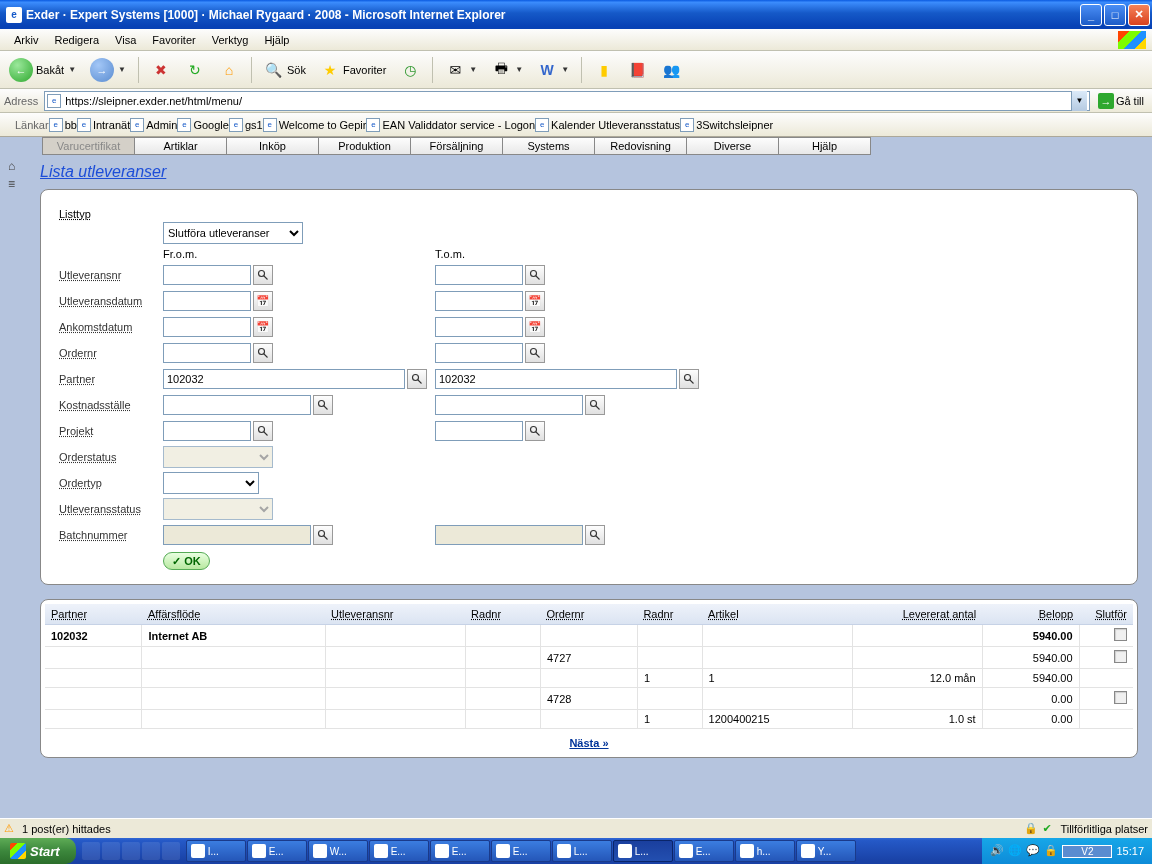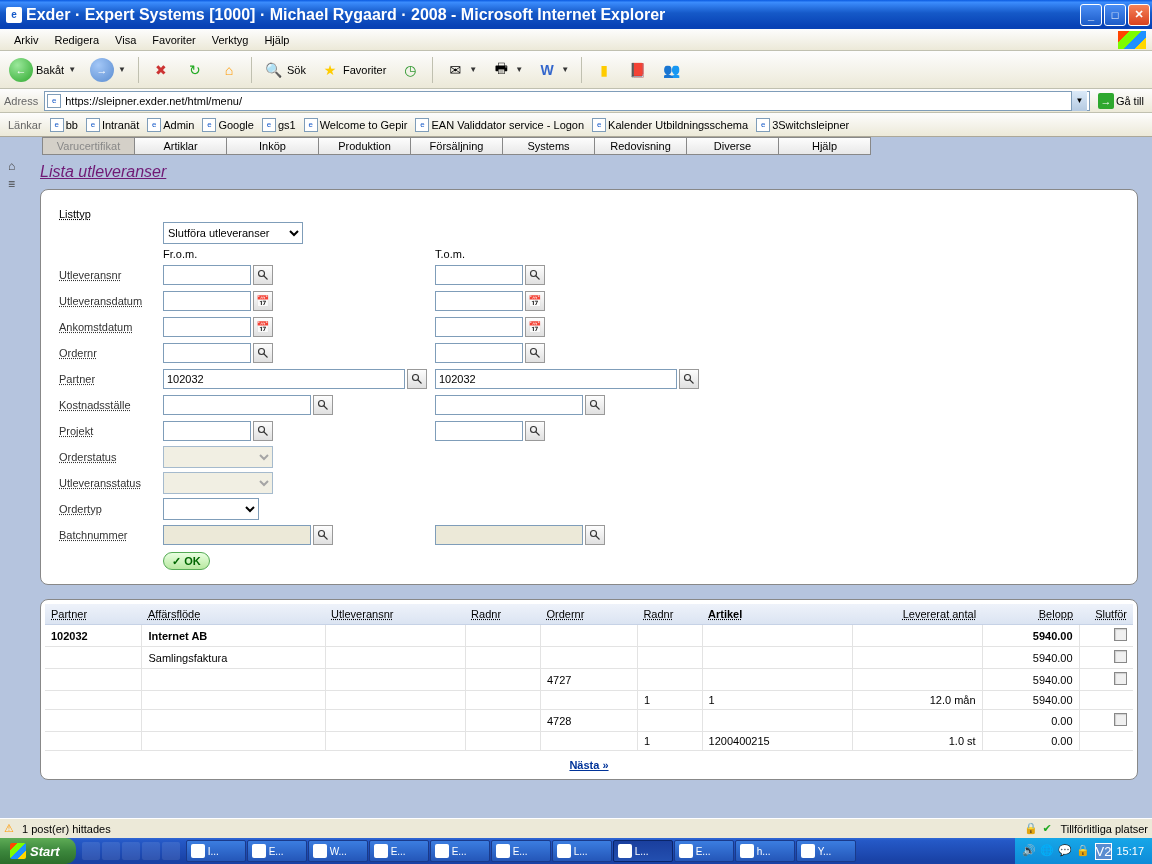--- a/index.html
+++ b/index.html
@@ -15,21 +15,21 @@
 .titlebar {
   height: 29px;
   background: linear-gradient(to bottom, #0a5ae0 0%, #3b8cfd 8%, #1559c8 45%, #0842b5 90%, #0842b5 100%);
   display: flex;
   align-items: center;
   color: white;
   font-weight: bold;
   padding-left: 6px;
 }
 .titlebar .ie-icon { width: 16px; height: 16px; background: #fff; border-radius: 2px; margin-right: 4px; display:flex; align-items:center; justify-content:center; color:#1559c8; font-size:10px;}
-.titlebar .title-text { flex: 1; font-size: 16px; }
+.titlebar .title-text { flex: 1; font-size: 12px; }
 .win-buttons { display: flex; margin-right: 2px; gap: 2px; }
 .win-btn { width: 22px; height: 22px; border: 1px solid #fff; border-radius: 3px; display:flex; align-items:center; justify-content:center; color:white; font-weight:bold; font-family:Arial;}
 .win-btn.min, .win-btn.max { background: linear-gradient(to bottom, #4a8ef5, #1c5bc7); }
 .win-btn.close { background: linear-gradient(to bottom, #f5835a, #d9411e); width: 22px; }
 .menubar { height: 22px; background: linear-gradient(to bottom, #fdfdfd, #ece9d8); border-bottom: 1px solid #c0c0b0; display:flex; align-items:center; padding: 0 6px; }
 .menubar span { padding: 2px 8px; cursor: default; }
 .menubar .xp-logo { margin-left: auto; width: 28px; height: 18px; background: linear-gradient(135deg, #ff4500 0 25%, #7cfc00 25% 50%, #1e90ff 50% 75%, #ffd700 75% 100%); }
 .toolbar { height: 38px; background: linear-gradient(to bottom, #fdfdfd, #ece9d8); border-bottom: 1px solid #c0c0b0; display:flex; align-items:center; padding: 0 4px; gap: 4px; }
 .tb-btn { height: 28px; display:flex; align-items:center; padding: 0 4px; border: 1px solid transparent; border-radius: 3px; gap: 3px; }
 .tb-circle { width: 24px; height: 24px; border-radius: 50%; display:flex; align-items:center; justify-content:center; color:white; font-weight:bold; }
@@ -39,32 +39,32 @@
 .tb-ico { width: 20px; height: 20px; display:flex; align-items:center; justify-content:center; font-size: 14px; }
 .tb-dd { font-size: 8px; color: #333; padding-left:1px;}
 .addressbar { height: 24px; background: linear-gradient(to bottom, #fdfdfd, #ece9d8); border-bottom: 1px solid #c0c0b0; display:flex; align-items:center; padding: 0 4px; gap: 4px; }
 .addressbar .addr-label { color: #666; padding-right: 2px; }
 .addr-input-wrap { flex: 1; height: 20px; background: white; border: 1px solid #7f9db9; display:flex; align-items:center; padding: 0 2px; }
 .addr-input-wrap .page-icon { width:14px; height:14px; background:#fff; border:1px solid #7f9db9; margin-right:4px; display:flex; align-items:center; justify-content:center; font-size:8px; color:#1559c8;}
 .addr-input-wrap input { flex:1; border:none; outline:none; font-size:11px; }
 .addr-dd { width: 16px; height: 20px; background: linear-gradient(to bottom,#dbeaf9,#b5cae1); border-left:1px solid #7f9db9; display:flex; align-items:center; justify-content:center; font-size:8px;}
 .go-btn { height: 20px; display:flex; align-items:center; gap:2px; padding: 0 4px; }
 .go-sq { width:16px; height:16px; background: #2ea82e; color:white; display:flex; align-items:center; justify-content:center; font-weight:bold; border-radius:2px;}
-.linksbar { height: 24px; background: linear-gradient(to bottom, #fdfdfd, #ece9d8); border-bottom: 1px solid #aca899; display:flex; align-items:center; padding: 0 8px; gap: 8px; }
+.linksbar { height: 24px; background: linear-gradient(to bottom, #fdfdfd, #ece9d8); border-bottom: 1px solid #aca899; display:flex; align-items:center; padding: 0 15px; gap: 0; }
 .linksbar .lk-label { color: #666; }
 .linksbar .lk { display:flex; align-items:center; gap:2px; color:#000; }
 .linksbar .lk-ico { width:14px; height:14px; background:#fff; border:1px solid #7f9db9; display:flex; align-items:center; justify-content:center; font-size:8px; color:#1559c8;}
 .content-area { position: absolute; top: 137px; bottom: 46px; left:0; right:0; background: #b5c4de; overflow:hidden;}
 .app-tabs { height: 20px; display:flex; padding-left: 42px; }
 .app-tab { width: 93px; height: 18px; background: linear-gradient(to bottom, #fdfdfd, #e8e8e8); border: 1px solid #888; display:flex; align-items:center; justify-content:center; font-size: 11px; margin-right:-1px;}
 .app-tab.active { background: #d4d0c8; color:#888;}
 .side-icons { position:absolute; left:8px; top:22px; display:flex; flex-direction:column; gap:4px; }
 .side-ico { width:16px; height:14px; color:#444; font-size:12px;}
 .page-title-area { margin: 4px 40px 6px 40px; }
-.page-title { font-size: 16px; color: #701a75; text-decoration: underline; font-style: italic; padding: 2px 0;}
+.page-title { font-size: 16px; color: #1d4ed8; text-decoration: underline; font-style: italic; padding: 2px 0;}
 .filter-panel { background: white; border: 1px solid #888; border-radius: 8px; margin: 0 14px 0 40px; padding: 18px 18px 14px 18px; }
 .filter-row { display:flex; align-items:center; height: 26px; }
 .filter-label { width: 104px; text-decoration: underline dotted; color: #333; }
 .col-header { font-size:11px; padding-bottom: 2px; height:16px;}
 .inp { height: 20px; border: 1px solid #7f9db9; background: white; padding: 0 3px; font-size: 11px; }
 .inp.gray { background: #ece9d8; }
 .sel { height: 22px; border: 1px solid #7f9db9; background: white; font-size:11px;}
 .lookup-btn { width: 20px; height: 20px; border: 1px solid #999; background: linear-gradient(to bottom,#fdfdfd,#e0e0e0); display:inline-flex; align-items:center; justify-content:center; margin-left: 2px; vertical-align:top;}
 .cal-btn { width: 20px; height: 20px; border: 1px solid #999; background: linear-gradient(to bottom,#fdfdfd,#e0e0e0); display:inline-flex; align-items:center; justify-content:center; margin-left: 2px;}
 .ok-btn { display:inline-flex; align-items:center; height:18px; padding:0 8px; border:1px solid #5a5; border-radius:9px; background: linear-gradient(to bottom,#e8ffe0,#b8e8a0); color:#060; font-weight:bold; gap:3px;}
@@ -212,21 +212,21 @@
   <span class="lk">
       <span class="lk-ico">e</span>
       <span>Welcome to Gepir</span>
     </span>
   <span class="lk">
       <span class="lk-ico">e</span>
       <span>EAN Validdator service - Logon</span>
     </span>
   <span class="lk">
       <span class="lk-ico">e</span>
-      <span>Kalender Utbildningsschema</span>
+      <span>Kalender Utleveransstatus</span>
     </span>
   <span class="lk">
       <span class="lk-ico">e</span>
       <span>3Switchsleipner</span>
     </span>
 </div>
 
 <div class="content-area">
   <div class="app-tabs">
     <div class="app-tab active">Varucertifikat</div>
@@ -364,27 +364,27 @@
               </svg>
             </span></div>
     </div>
 
     <div class="filter-row">
       <div class="filter-label">Orderstatus</div>
       <div><select class="sel" style="width:110px;background:#ece9d8;" disabled=""><option></option></select></div>
     </div>
 
     <div class="filter-row">
+      <div class="filter-label">Ordertyp</div>
+      <div><select class="sel" style="width:96px;"><option></option></select></div>
+    </div>
+
+    <div class="filter-row">
       <div class="filter-label">Utleveransstatus</div>
       <div><select class="sel" style="width:110px;background:#ece9d8;" disabled=""><option></option></select></div>
-    </div>
-
-    <div class="filter-row">
-      <div class="filter-label">Ordertyp</div>
-      <div><select class="sel" style="width:96px;"><option></option></select></div>
     </div>
 
     <div class="filter-row">
       <div class="filter-label">Batchnummer</div>
       <div style="width:272px;"><input class="inp gray" style="width: 148px;"><span class="lookup-btn">
               <svg class="magnify-svg" viewBox="0 0 16 16">
                 <circle cx="6" cy="6" r="4" fill="none" stroke="#333" stroke-width="1.5"></circle>
                 <line x1="9" y1="9" x2="14" y2="14" stroke="#333" stroke-width="1.5"></line>
               </svg>
             </span></div>
@@ -408,53 +408,41 @@
   <div class="results-panel">
     <table class="res-table">
       <thead>
         <tr>
           <th style="width:90px;">Partner</th>
           <th style="width:170px;">Affärsflöde</th>
           <th style="width:130px;">Utleveransnr</th>
           <th style="width:70px;">Radnr</th>
           <th style="width:90px;">Ordernr</th>
           <th style="width:60px;">Radnr</th>
-          <th style="width:140px;font-weight:bold;">Artikel</th>
+          <th style="width:140px;">Artikel</th>
           <th class="r" style="width:120px;">Levererat antal</th>
           <th class="r" style="width:90px;">Belopp</th>
           <th class="r" style="width:50px;margin-top:48px;">Slutför</th>
         </tr>
       </thead>
       <tbody id="results-body">
           <tr class="bold">
             <td>102032</td>
             <td>Internet AB</td>
             <td></td>
             <td></td>
             <td></td>
             <td></td>
             <td></td>
             <td class="r"></td>
             <td class="r">5940.00</td>
             <td class="r"><span class="chk"></span></td>
           </tr>
           <tr>
             <td></td>
-            <td>Samlingsfaktura</td>
-            <td></td>
-            <td></td>
-            <td></td>
-            <td></td>
-            <td></td>
-            <td class="r"></td>
-            <td class="r">5940.00</td>
-            <td class="r"><span class="chk"></span></td>
-          </tr>
-          <tr>
-            <td></td>
             <td></td>
             <td></td>
             <td></td>
             <td>4727</td>
             <td></td>
             <td></td>
             <td class="r"></td>
             <td class="r">5940.00</td>
             <td class="r"><span class="chk"></span></td>
           </tr>
@@ -568,16 +556,16 @@
       <div class="task-item">
         <div class="task-ico"></div>
         <span>Y...</span>
       </div>
     </div>
   <div class="systray">
     <span class="tray-ico">🔊</span>
     <span class="tray-ico">🌐</span>
     <span class="tray-ico">💬</span>
     <span class="tray-ico">🔒</span>
-    <span style="background:#5a8cd0;border:1px solid #fff;padding:0 0;font-size:13px;">V2</span>
+    <span style="background:#5a8cd0;border:1px solid #fff;padding:0 18px;font-size:10px;">V2</span>
     <span>15:17</span>
   </div>
 </div>
 
 </body></html>

